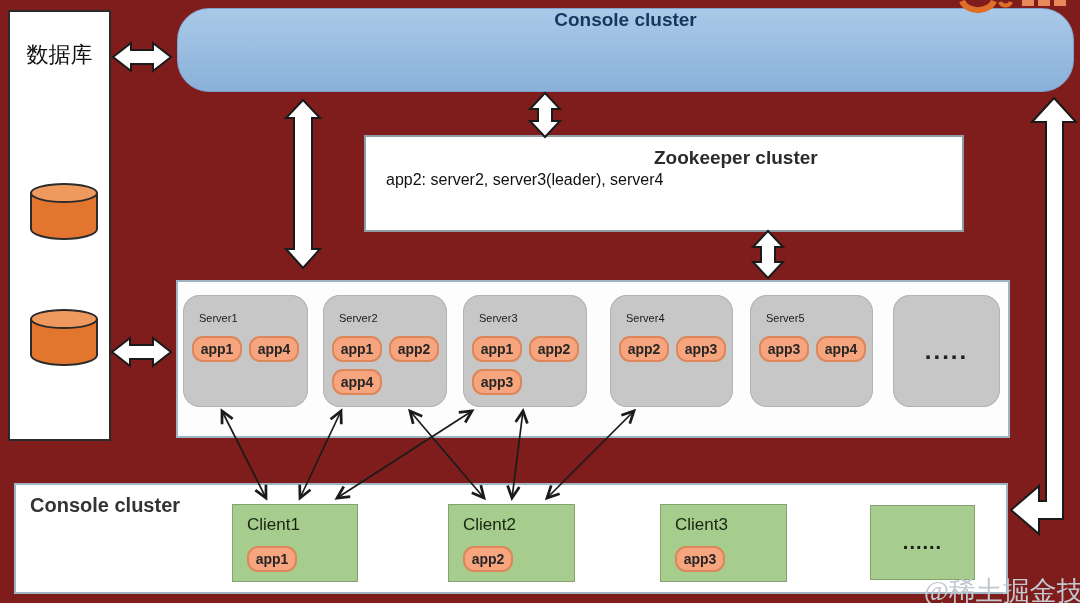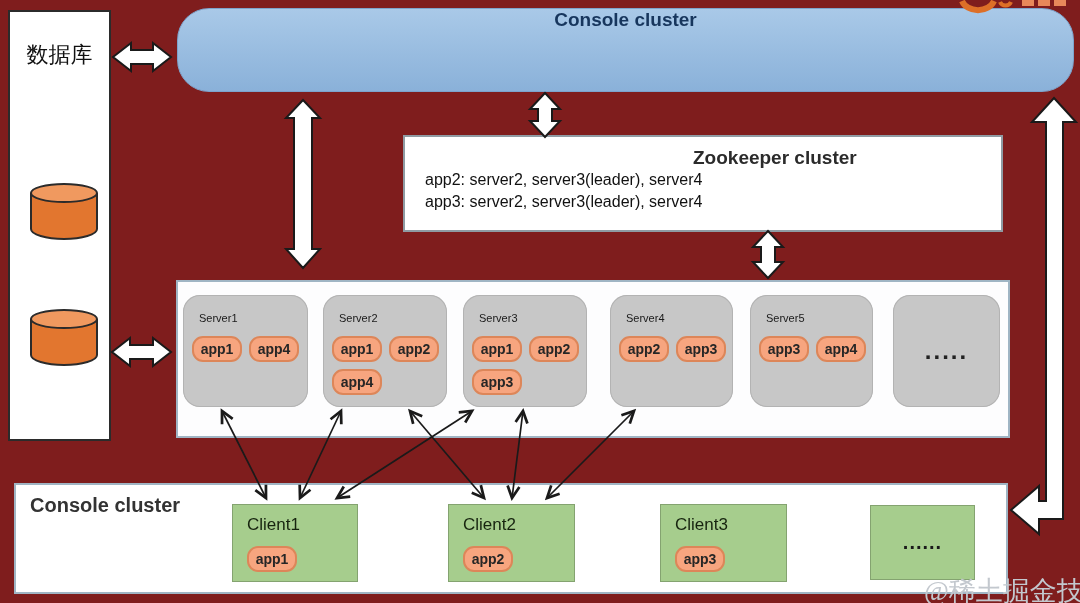--- a/index.html
+++ b/index.html
@@ -7,21 +7,21 @@
          font-family:"Liberation Sans", sans-serif;color:var(--ink,#1a1a1a);}
   .abs{position:absolute;}
   
   .db-box{left:8px;top:10px;width:99px;height:427px;background:#fff;border:2px solid #2b2b2b;}
   .db-label{position:absolute;top:28px;width:100%;text-align:center;font-size:22px;
             font-family:"Liberation Serif", serif;color:#111;}
   .console-box{left:177px;top:8px;width:895px;height:82px;border-radius:32px;
                background:linear-gradient(180deg,var(--console-blue-top,#a9c9e8),var(--console-blue-bottom,#8ab1d9));
                border:1px solid #7da3cc;display:flex;align-items:flex-start;justify-content:center;}
   .console-title{font-size:19px;font-weight:bold;color:var(--console-text,#17365d);}
-  .zk-box{left:364px;top:135px;width:600px;height:97px;background:#fff;border:2px solid #8f9ba3;box-sizing:border-box;margin-left:39px;}
+  .zk-box{left:364px;top:135px;width:600px;height:97px;background:#fff;border:2px solid #8f9ba3;box-sizing:border-box;}
   .zk-title{position:absolute;left:288px;top:10px;font-size:19px;font-weight:bold;color:#2b2b2b;}
   .zk-lines{position:absolute;left:20px;top:32px;font-size:16px;line-height:22px;color:#111;}
   .server-cluster{left:176px;top:280px;width:834px;height:158px;background:#fdfdfe;
                   border:2px solid var(--panel-border,#a0b5c4);box-sizing:border-box;}
   .client-cluster{left:14px;top:483px;width:994px;height:111px;background:#fff;
                   border:2px solid var(--panel-border,#a0b5c4);box-sizing:border-box;}
   .cc-title{position:absolute;left:14px;top:9px;font-size:20px;font-weight:bold;color:#333;}
   
   .server-box{top:295px;height:112px;border-radius:17px;background:var(--server-gray,#c7c7c7);
               box-shadow:inset 0 0 0 1px #b3b3b3;}
@@ -75,21 +75,20 @@
   </div>
 
   <div class="abs console-box">
     <span class="console-title">Console cluster</span>
   </div>
 
   <div class="abs zk-box">
     <div class="zk-title">Zookeeper cluster</div>
     <div class="zk-lines">
       <div>app2: server2, server3(leader), server4</div>
-      <div>app3: server2, server3(leader), server4</div>
     </div>
   </div>
 
   <div class="abs server-cluster"></div>
 
   <div class="abs server-box" style="left:183px;width:125px">
     <div class="server-title">Server1</div>
     <div class="badges">
       <span class="badge">app1</span>
       <span class="badge">app4</span>

